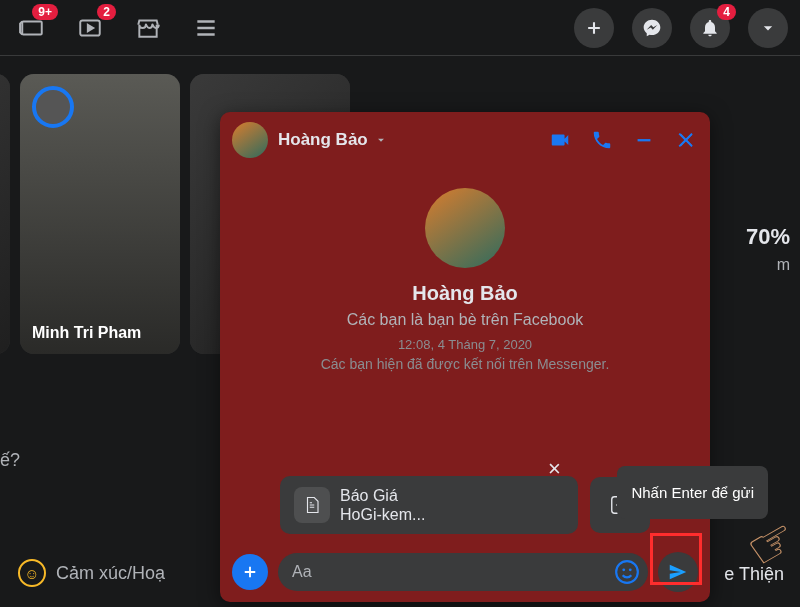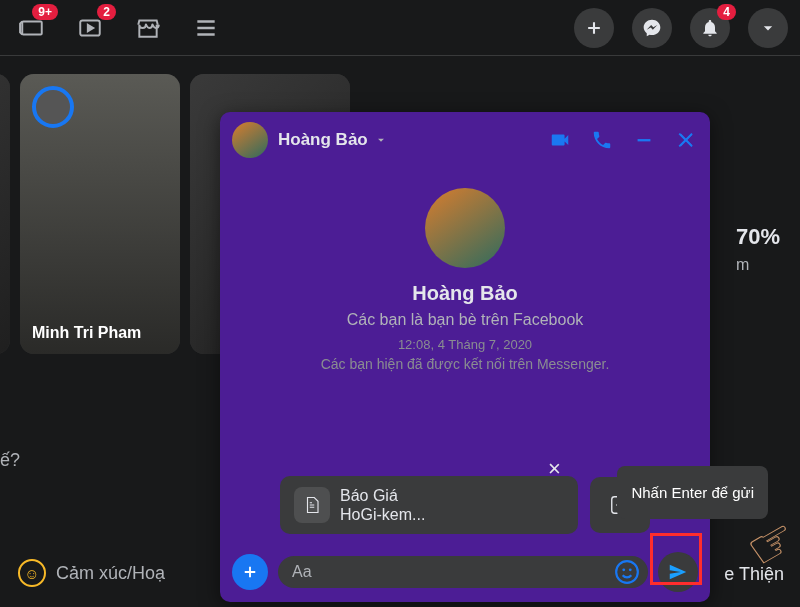--- a/index.html
+++ b/index.html
@@ -17,21 +17,21 @@
 .story{width:160px;height:280px;border-radius:14px;background:#2f3031;position:relative;overflow:hidden;flex-shrink:0;cursor:pointer}
 .story-ring{position:absolute;top:12px;left:12px;width:42px;height:42px;border-radius:50%;border:4px solid #1877f2;background:#555}
 .story-name{position:absolute;bottom:12px;left:12px;right:12px;color:#fff;font-weight:600;font-size:16px;line-height:1.2}
 .story-bg{position:absolute;inset:0;background:linear-gradient(135deg,#3a3a3a,#1f1f1f)}
 
 .composer-hint{position:absolute;left:0;top:450px;color:#b0b3b8;font-size:18px}
 .composer-bar{position:absolute;left:18px;bottom:20px;display:flex;align-items:center;gap:10px;color:#b0b3b8;font-size:18px}
 .emoji-icon{width:28px;height:28px;border-radius:50%;border:2px solid #f7b928;display:flex;align-items:center;justify-content:center;color:#f7b928;font-size:15px}
 
 
-.chat{position:absolute;right:90px;top:112px;width:490px;height:490px;background:#4c1d95;border-radius:10px;box-shadow:0 4px 20px rgba(0,0,0,.5);display:flex;flex-direction:column;overflow:hidden}
+.chat{position:absolute;right:90px;top:112px;width:490px;height:490px;background:#7f1d1d;border-radius:10px;box-shadow:0 4px 20px rgba(0,0,0,.5);display:flex;flex-direction:column;overflow:hidden}
 .chat-head{display:flex;align-items:center;padding:10px 12px;gap:10px}
 .chat-avatar{width:36px;height:36px;border-radius:50%;background:linear-gradient(145deg,#d97d2e,#2e6b5e);flex-shrink:0}
 .chat-title{display:flex;align-items:center;gap:6px;font-weight:600;font-size:17px;color:#e4e6eb;cursor:pointer}
 .chat-title svg{width:14px;height:14px;fill:#b0b3b8}
 .chat-ctrls{margin-left:auto;display:flex;align-items:center;gap:18px}
 .chat-ctrls span{width:24px;height:24px;display:flex;align-items:center;justify-content:center;color:#1a78f2;cursor:pointer}
 .chat-ctrls svg{width:22px;height:22px;fill:currentColor}
 
 .chat-body{flex:1;overflow-y:auto;padding:20px 12px 8px;position:relative;text-align:center}
 .chat-body::-webkit-scrollbar{width:10px}
@@ -49,30 +49,30 @@
 .attach-ico svg{width:18px;height:18px;fill:#e4e6eb}
 .attach-txt{font-size:16px;color:#e4e6eb;line-height:1.2;overflow:hidden}
 .attach-x{position:absolute;top:-20px;right:6px;width:24px;height:24px;color:#e4e6eb;font-size:22px;cursor:pointer}
 .attach-add{width:60px;height:56px;border-radius:10px;background:#3a3b3c;display:flex;align-items:center;justify-content:center;cursor:pointer}
 .attach-add svg{width:22px;height:22px;fill:#e4e6eb}
 
 .chat-input{display:flex;align-items:center;gap:10px;padding:10px 12px}
 .input-btn{width:36px;height:36px;border-radius:50%;display:flex;align-items:center;justify-content:center;cursor:pointer}
 .plus-btn{background:#1877f2;color:#fff}
 .plus-btn svg{width:18px;height:18px;fill:#fff}
-.msg-field{flex:1;background:#3a3b3c;border-radius:20px;height:32px;display:flex;align-items:center;padding:0 44px 0 14px;color:#b0b3b8;font-size:16px;position:relative}
+.msg-field{flex:1;background:#3a3b3c;border-radius:20px;height:38px;display:flex;align-items:center;padding:0 44px 0 14px;color:#b0b3b8;font-size:16px;position:relative}
 .msg-emoji{position:absolute;right:8px;width:26px;height:26px;color:#1877f2;cursor:pointer}
 .msg-emoji svg{width:26px;height:26px;fill:currentColor}
 .send-btn{width:40px;height:40px;border-radius:50%;background:#3a3b3c;display:flex;align-items:center;justify-content:center;cursor:pointer}
 .send-btn svg{width:22px;height:22px;fill:#1a9fff}
 
 .tooltip{position:absolute;right:32px;bottom:88px;background:#3a3b3c;color:#ffffff;font-size:15px;padding:18px 14px;border-radius:8px;white-space:nowrap}
 .highlight{position:absolute;right:98px;bottom:22px;width:52px;height:52px;border:3px solid #ff2d2d;pointer-events:none}
 
-.side-text{position:absolute;right:20px;top:220px;color:#e4e6eb;font-size:20px;text-align:left;line-height:1.5}
+.side-text{position:absolute;right:10px;top:220px;color:#e4e6eb;font-size:20px;text-align:right;line-height:1.5}
 .side-text .pct{font-weight:700;font-size:22px}
 .side-text .body{margin-top:130px;font-weight:700;font-size:18px}
 .side-link{position:absolute;right:16px;bottom:22px;color:#e4e6eb;font-size:18px}
 
 .hand{position:absolute;right:4px;bottom:32px;font-size:54px;transform:scaleX(-1) rotate(30deg);pointer-events:none;color:#c69268}
 </style>
 </head>
 <body>
 
 <div class="topbar">

